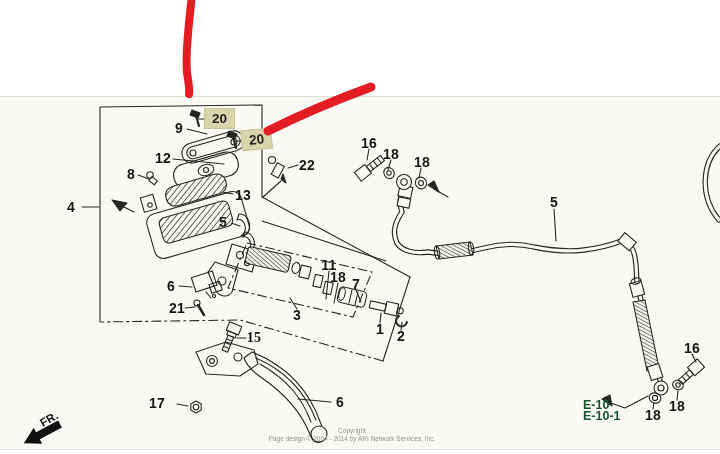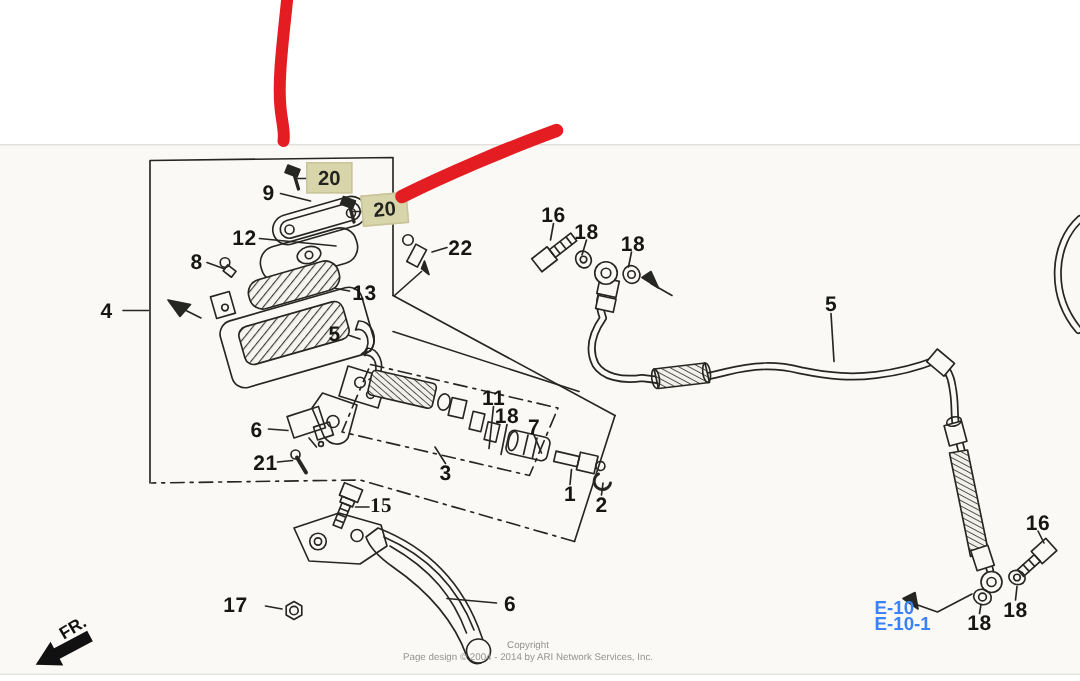--- a/index.html
+++ b/index.html
@@ -10,21 +10,21 @@
   .divider2{position:absolute;left:0;top:449px;width:720px;height:1px;background:#e6e4df;}
   svg{position:absolute;left:0;top:0;}
   .lines-layer{z-index:1;}
   .red-layer{z-index:3;pointer-events:none;}
   .plabel{position:absolute;transform:translate(-50%,-50%);font:700 14px/1 "Liberation Sans",sans-serif;
           color:#161613;letter-spacing:.3px;white-space:nowrap;z-index:2;}
   .ptag{position:absolute;display:flex;align-items:center;justify-content:center;
         font:700 13.5px/1 "Liberation Sans",sans-serif;color:#23231f;background:#d9d5ab;
         border:1px solid #c9c49a;box-sizing:border-box;z-index:2;}
   .ecode{position:absolute;left:583px;top:400px;font:800 12.5px/10px "Liberation Sans",sans-serif;
-         color:#3b82f6;z-index:2;}
+         color:#14532d;z-index:2;}
   .ecode div{margin-bottom:1px;}
   .fr-label{position:absolute;left:40px;top:414px;transform:rotate(-31deg);
             font:800 11.5px/1 "Liberation Sans",sans-serif;color:#111;z-index:2;}
   .copyright{position:absolute;left:252px;top:427px;width:200px;text-align:center;color:#949490;
              font:400 6.5px/7.5px "Liberation Sans",sans-serif;z-index:2;}
   .diagram-code{position:absolute;left:567px;top:431px;font:700 14px/1 "Liberation Serif",serif;
                 color:#1b1b18;letter-spacing:1px;z-index:2;}
   .watermark{position:absolute;left:604px;top:405px;display:flex;align-items:center;z-index:4;
              opacity:.55;pointer-events:none;}
   .watermark .wm-text{font:700 30px/1 "Liberation Sans",sans-serif;color:#9c9c9c;

